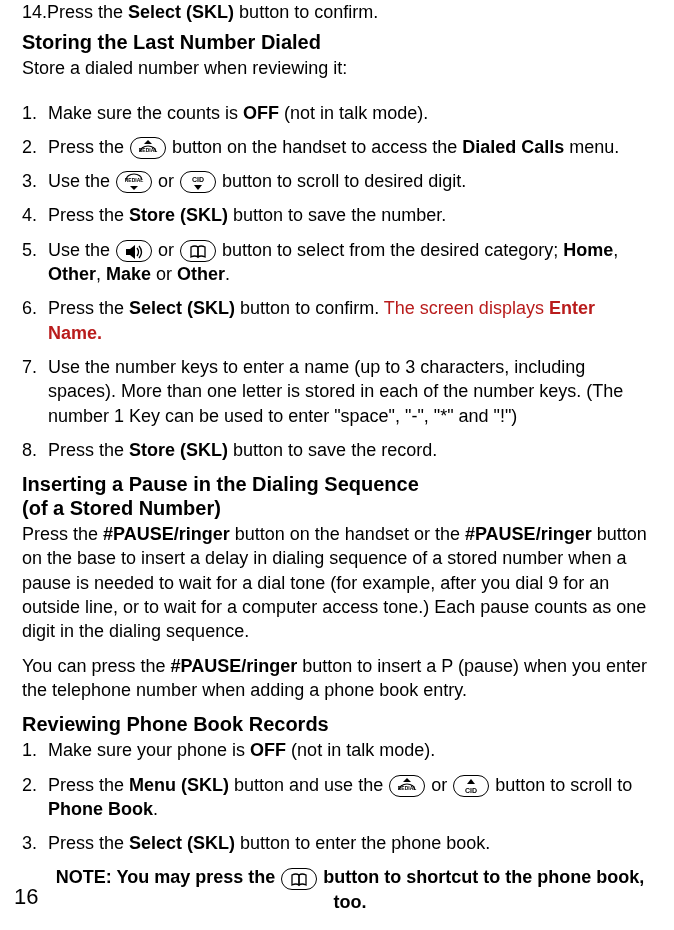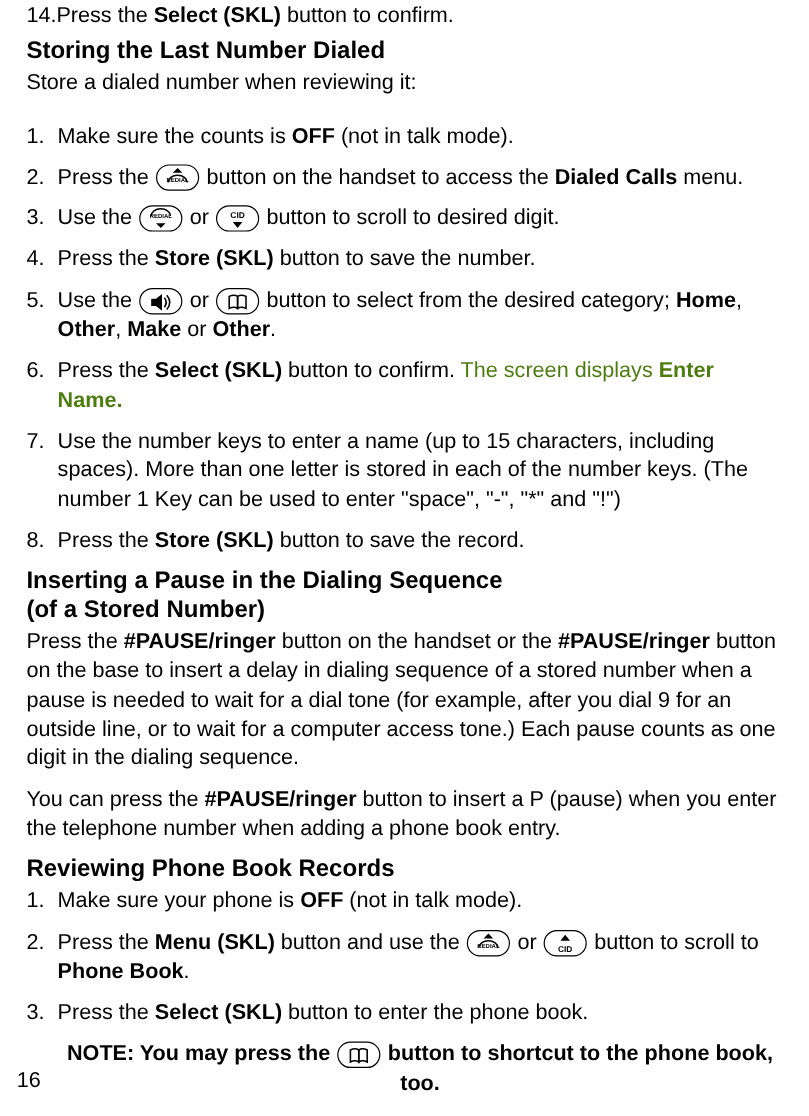--- a/index.html
+++ b/index.html
@@ -72,34 +72,34 @@
     .icon-btn svg {
       position: absolute;
       top: 50%;
       left: 50%;
       transform: translate(-50%, -50%);
     }
     .para {
       margin-bottom: 10px;
     }
     .red {
-      color: #4d7c0f;
+      color: #b91c1c;
     }
     .note {
       font-weight: bold;
       font-size: 18px;
       padding-left: 26px;
       margin-top: 6px;
       text-align: center;
     }
     .page-num {
       position: absolute;
       bottom: 18px;
       left: 14px;
-      font-size: 18px;
+      font-size: 22px;
     }
   </style>
 </head>
 <body>
 
 <svg width="0" height="0" style="position:absolute">
   <defs>
     <g id="redial-down-g">
       <polygon points="16,2 12,6 20,6" fill="#000"></polygon>
       <path d="M 8 14 A 8 6 0 0 1 24 14" fill="none" stroke="#000" stroke-width="1.2"></path>
@@ -161,21 +161,21 @@
     <span>Use the </span><span class="icon-btn"><svg width="32" height="20">
           <use href="#speaker-g"></use>
         </svg></span><span> or </span><span class="icon-btn"><svg width="32" height="20">
           <use href="#book-g"></use>
         </svg></span><span> button to select from the desired category; </span><span class="bold-italic">Home</span><span>, </span><span class="bold-italic">Other</span><span>, </span><span class="bold-italic">Make</span><span> or </span><span class="bold-italic">Other</span><span>.</span>
   </li>
   <li>
     <span>Press the </span><span class="bold">Select (SKL)</span><span> button to confirm. </span><span class="red">The screen displays </span><span class="red bold-italic">Enter Name.</span>
   </li>
   <li>
-    <span>Use the number keys to enter a name (up to 15 characters, including spaces). More than one letter is stored in each of the number keys. (The number 1 Key can be used to enter "space", "-", "*" and "!")</span>
+    <span>Use the number keys to enter a name (up to 3 characters, including spaces). More than one letter is stored in each of the number keys. (The number 1 Key can be used to enter "space", "-", "*" and "!")</span>
   </li>
   <li>
     <span>Press the </span><span class="bold">Store (SKL)</span><span> button to save the record.</span>
   </li>
 </ol>
 
 <div class="heading">
   <span>Inserting a Pause in the Dialing Sequence</span><br>
   <span>(of a Stored Number)</span>
 </div>

